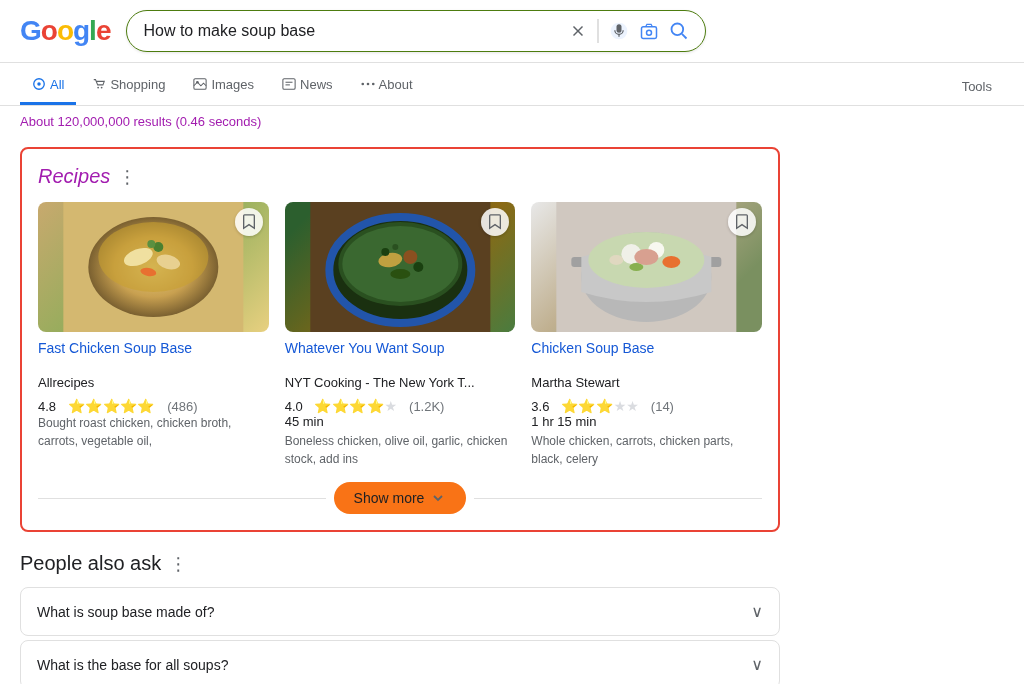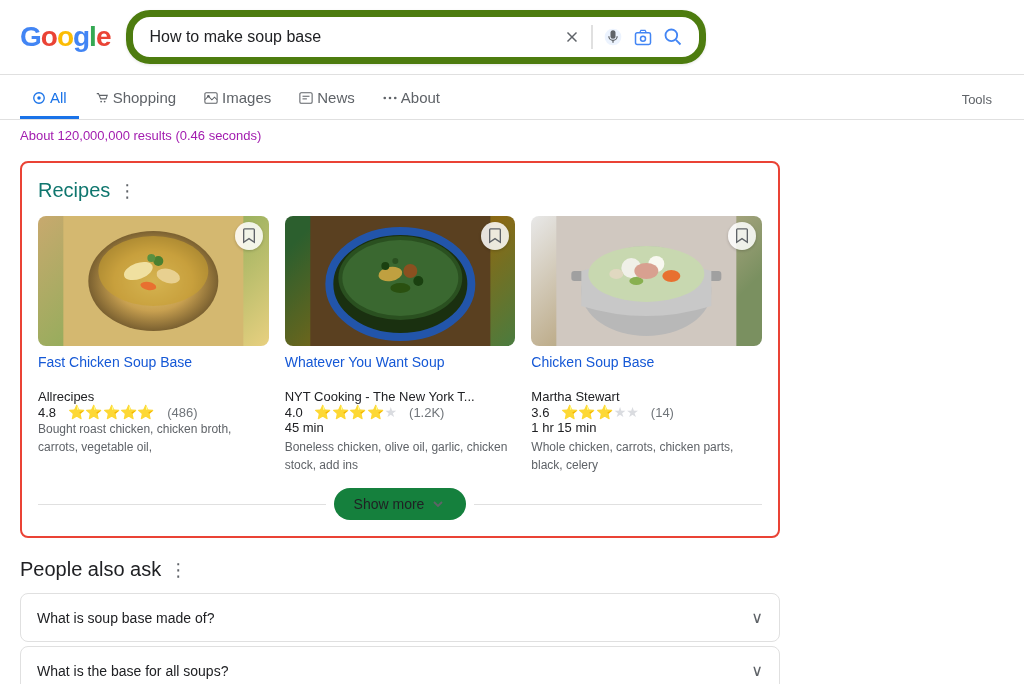--- a/index.html
+++ b/index.html
@@ -8,65 +8,65 @@
     
     .header { display: flex; align-items: center; padding: 10px 20px; border-bottom: 1px solid #e0e0e0; gap: 16px; }
     .google-logo { font-size: 28px; font-weight: bold; letter-spacing: -1px; cursor: default; }
     .logo-g { color: #4285f4; }
     .logo-o1 { color: #ea4335; }
     .logo-o2 { color: #fbbc05; }
     .logo-g2 { color: #4285f4; }
     .logo-l { color: #34a853; }
     .logo-e { color: #ea4335; }
 
-    .search-bar { display: flex; align-items: center; border: 7px solid #4d7c0f; border-radius: 24px; padding: 8px 16px; flex: 1; max-width: 580px; gap: 8px; box-shadow: 0 1px 3px rgba(0,0,0,0.1); }
+    .search-bar { display: flex; align-items: center; border: 1px solid #4d7c0f; border-radius: 24px; padding: 8px 16px; flex: 1; max-width: 580px; gap: 8px; box-shadow: 0 1px 3px rgba(0,0,0,0.1); }
     .search-input { border: none; outline: none; font-size: 16px; flex: 1; color: #202124; }
     .search-icon-area { display: flex; align-items: center; gap: 10px; color: #9aa0a6; }
     .search-icon-area svg { cursor: pointer; }
 
     
     .nav { display: flex; align-items: center; padding: 4px 20px 0; border-bottom: 1px solid #e0e0e0; gap: 4px; }
-    .nav-item { display: flex; align-items: center; gap: 4px; padding: 10px 12px; font-size: 15px; color: #5f6368; cursor: pointer; border-bottom: 3px solid transparent; text-decoration: none; }
+    .nav-item { display: flex; align-items: flex-start; gap: 4px; padding: 10px 12px; font-size: 13px; color: #5f6368; cursor: pointer; border-bottom: 3px solid transparent; text-decoration: none; }
     .nav-item.active { color: #1a73e8; border-bottom: 3px solid #1a73e8; }
     .nav-separator { flex: 1; }
     .nav-tools { padding: 10px 12px; font-size: 13px; color: #5f6368; cursor: pointer; }
 
     
     .results-info { padding: 8px 20px; font-size: 13px; color: #a21caf; }
 
     
     .main { padding: 10px 20px; max-width: 800px; }
 
     
     .recipes-card { border: 2px solid #ea4335; border-radius: 8px; padding: 16px; margin-bottom: 20px; }
     .recipes-header { display: flex; align-items: center; gap: 8px; margin-bottom: 14px; }
-    .recipes-title { font-size: 20px; font-weight: normal; color: #0f766e; }
+    .recipes-title { font-size: 20px; font-weight: normal; color: #a21caf; font-style: italic; }
     .three-dots { color: #5f6368; font-size: 18px; cursor: pointer; }
 
     .recipes-grid { display: flex; gap: 16px; }
     .recipe-card { flex: 1; cursor: pointer; }
     .recipe-img-container { position: relative; margin-bottom: 8px; }
     .recipe-img { width: 100%; height: 130px; border-radius: 8px; object-fit: cover; overflow: hidden; display: flex; align-items: center; justify-content: center; background: #f1f3f4; }
     .recipe-img-1 { background: linear-gradient(135deg, #c8a96e 0%, #8fad5a 50%, #e8d080 100%); }
     .recipe-img-2 { background: linear-gradient(135deg, #2c5f2e 10%, #8b6914 60%, #4a7c3f 100%); }
     .recipe-img-3 { background: linear-gradient(135deg, #e8e8e8 0%, #c0b090 40%, #7a9060 80%); }
     .bookmark-btn { position: absolute; top: 6px; right: 6px; background: rgba(255,255,255,0.85); border-radius: 50%; width: 28px; height: 28px; display: flex; align-items: center; justify-content: center; cursor: pointer; box-shadow: 0 1px 3px rgba(0,0,0,0.2); }
 
     .recipe-name { color: #1558d6; font-size: 14px; font-weight: 500; margin-bottom: 19px; }
-    .recipe-source { font-size: 13px; color: #202124; margin-bottom: 0; }
+    .recipe-source { font-size: 13px; color: #202124; margin-bottom: 8px; }
     .recipe-rating { display: flex; align-items: center; gap: 12px; margin-bottom: 0; }
     .rating-value { font-size: 13px; color: #202124; }
     .rating-count { font-size: 13px; color: #70757a; text-align: right; }
     .recipe-time { font-size: 13px; color: #202124; margin-bottom: 3px; }
     .recipe-ingredients { font-size: 12px; color: #5f6368; line-height: 1.5; }
 
     
     .show-more-area { display: flex; align-items: center; margin-top: 14px; gap: 8px; }
     .show-more-line { flex: 1; height: 1px; background: #e0e0e0; }
-    .show-more-btn { background: #15803d; border: none; border-radius: 20px; padding: 8px 20px; font-size: 14px; color: #202124; cursor: pointer; display: flex; align-items: center; gap: 6px; }
+    .show-more-btn { background: #f97316; border: none; border-radius: 20px; padding: 8px 20px; font-size: 14px; color: #202124; cursor: pointer; display: flex; align-items: center; gap: 6px; }
 
     
     .paa-section { margin-bottom: 10px; }
     .paa-header { display: flex; align-items: center; gap: 8px; margin-bottom: 12px; }
     .paa-title { font-size: 20px; font-weight: normal; }
     .paa-item { border: 1px solid #e0e0e0; border-radius: 8px; margin-bottom: 4px; }
     .paa-question { display: flex; justify-content: space-between; align-items: center; padding: 14px 16px; cursor: pointer; font-size: 14px; color: #202124; }
     .chevron { color: #5f6368; font-size: 16px; }
   </style>
 </head>

